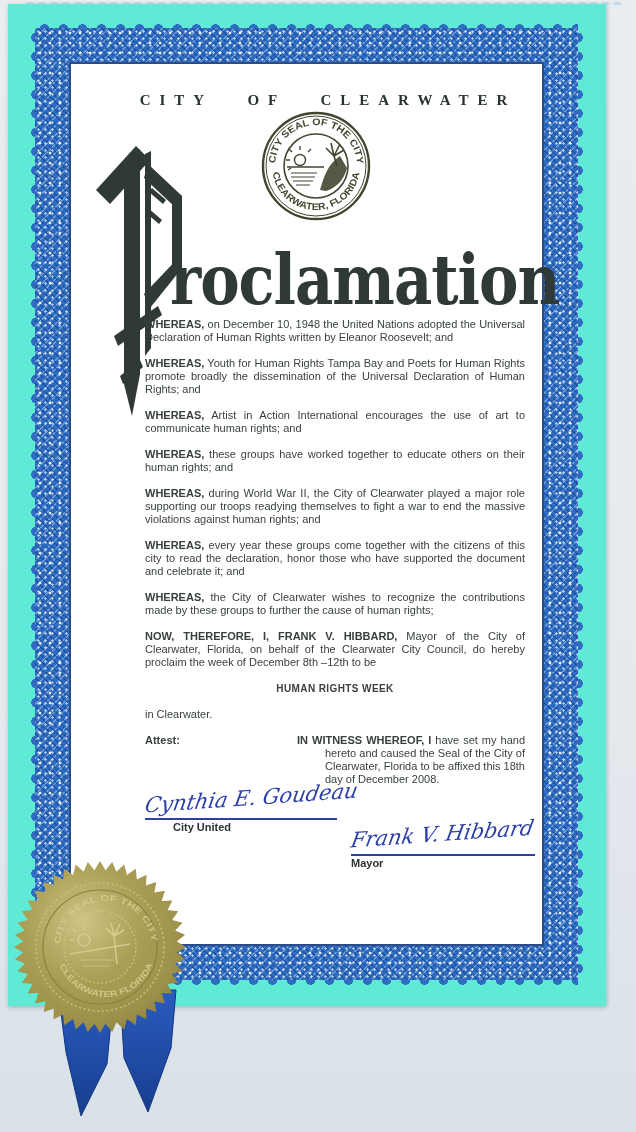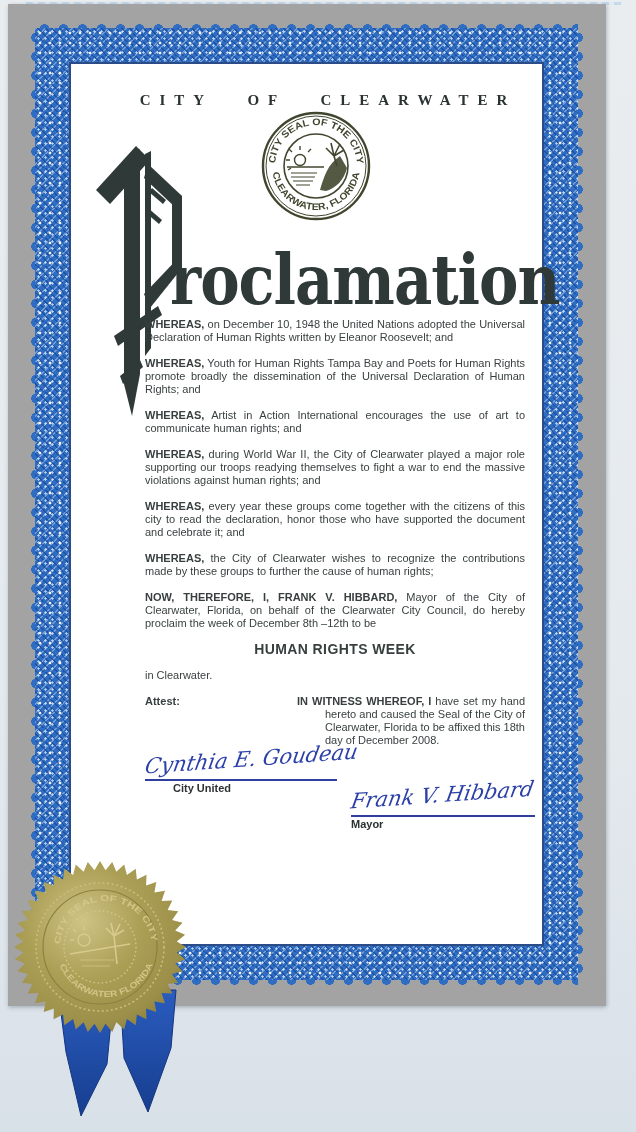--- a/index.html
+++ b/index.html
@@ -5,21 +5,21 @@
 <style>
   html,body{margin:0;padding:0;}
   body{
     width:636px;height:1132px;position:relative;overflow:hidden;
     background:linear-gradient(180deg,#e9edf0 0%,#e5eaee 60%,#dce3ea 90%,#d9e1e8 100%);
     font-family:"Liberation Sans",sans-serif;color:#333b3a;
   }
   .scan-artifact{position:absolute;left:26px;top:2px;width:596px;height:3px;
     background:repeating-linear-gradient(90deg,#bcd4ea 0 7px,#dfe9f2 7px 12px);opacity:.8;}
   
-  .paper{position:absolute;left:8px;top:4px;width:598px;height:1002px;background:#a3a3a3;
+  .paper{position:absolute;left:8px;top:4px;width:598px;height:1002px;background:#5eead4;
     box-shadow:0 2px 4px rgba(60,80,100,.25),2px 0 3px rgba(60,80,100,.12);}
   
   .lace{position:absolute;left:27px;top:24px;width:543px;height:952px;z-index:0;
     background-color:#2e6dc2;
     background-image:
       radial-gradient(circle, rgba(255,255,255,.92) 1.1px, rgba(255,255,255,0) 1.7px),
       radial-gradient(circle, rgba(235,243,255,.75) .9px, rgba(255,255,255,0) 1.4px),
       repeating-linear-gradient(45deg, rgba(16,62,140,.55) 0 1.5px, rgba(16,62,140,0) 1.5px 5.5px),
       repeating-linear-gradient(135deg, rgba(255,255,255,.32) 0 1.5px, rgba(255,255,255,0) 1.5px 6.5px);
     background-size:10px 10px,7px 7px,14px 14px,18px 18px;}
@@ -47,21 +47,21 @@
   .big-p{position:absolute;left:88px;top:132px;z-index:2;}
   .title-tail{position:absolute;left:162px;top:242px;z-index:2;
     font-family:"DejaVu Serif",serif;font-weight:bold;font-size:58px;line-height:58px;
     letter-spacing:-1px;color:#2f3a38;transform:scale(1.02,1.18);transform-origin:left top;
     white-space:nowrap;}
   
   .flow{position:absolute;left:137px;top:314px;width:380px;z-index:2;
     font-size:11px;line-height:13px;color:#383f3f;text-align:justify;}
   .flow p{margin:0 0 13px 0;}
   .lead{font-weight:bold;}
-  .week-heading{text-align:center;font-weight:bold;font-size:14px;letter-spacing:.4px;margin:0 0 13px 0;}
+  .week-heading{text-align:center;font-weight:bold;font-size:10px;letter-spacing:.4px;margin:0 0 13px 0;}
   .closing{text-align:left;margin:0 0 14px 0;}
   .attest-row{display:flex;margin:0 0 0 0;}
   .attest-label{flex:0 0 152px;font-weight:bold;}
   .witness{width:228px;box-sizing:border-box;padding-left:28px;text-indent:-28px;text-align:justify;}
   
   .sig-area{position:relative;height:92px;margin-top:4px;}
   .sig-block{position:absolute;}
   .sig-clerk{top:0;left:0;width:192px;}
   .sig-mayor{top:36px;left:206px;width:184px;}
   .sig-line{border-bottom:2px solid #2e3f9f;height:28px;overflow:visible;}
@@ -136,20 +136,21 @@
         <polygon points="52,72 66,84 63,88 49,76"></polygon>
         <polygon points="24,240 44,224 47,231 27,248"></polygon>
       </g>
     </svg>
     <div class="title-tail">roclamation</div>
 
     <div class="flow">
       <p><span class="lead">WHEREAS,</span><span> on December 10, 1948 the United Nations adopted the Universal Declaration of Human Rights written by Eleanor Roosevelt; and</span></p>
       <p><span class="lead">WHEREAS,</span><span> Youth for Human Rights Tampa Bay and Poets for Human Rights promote broadly the dissemination of the Universal Declaration of Human Rights; and</span></p>
       <p><span class="lead">WHEREAS,</span><span> Artist in Action International encourages the use of art to communicate human rights; and</span></p>
+      <p><span class="lead">WHEREAS,</span><span> these groups have worked together to educate others on their human rights; and</span></p>
       <p><span class="lead">WHEREAS,</span><span> during World War II, the City of Clearwater played a major role supporting our troops readying themselves to fight a war to end the massive violations against human rights; and</span></p>
       <p><span class="lead">WHEREAS,</span><span> every year these groups come together with the citizens of this city to read the declaration, honor those who have supported the document and celebrate it; and</span></p>
       <p><span class="lead">WHEREAS,</span><span> the City of Clearwater wishes to recognize the contributions made by these groups to further the cause of human rights;</span></p>
       <p><span class="lead">NOW, THEREFORE, I, FRANK V. HIBBARD,</span><span> Mayor of the City of Clearwater, Florida, on behalf of the Clearwater City Council, do hereby proclaim the week of December 8th –12th to be</span></p>
 
       <p class="week-heading">HUMAN RIGHTS WEEK</p>
       <p class="closing">in Clearwater.</p>
 
       <div class="attest-row">
         <div class="attest-label">Attest:</div>

